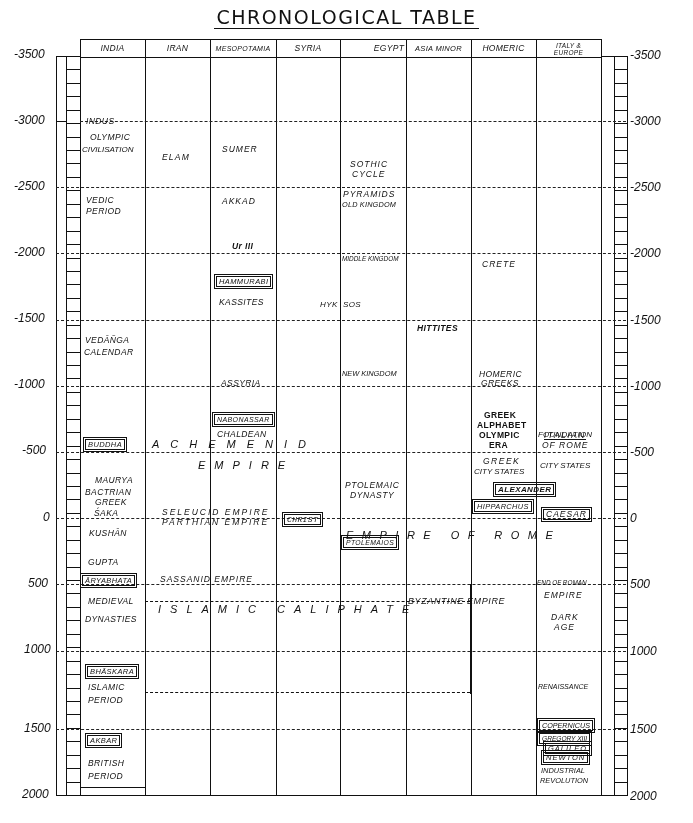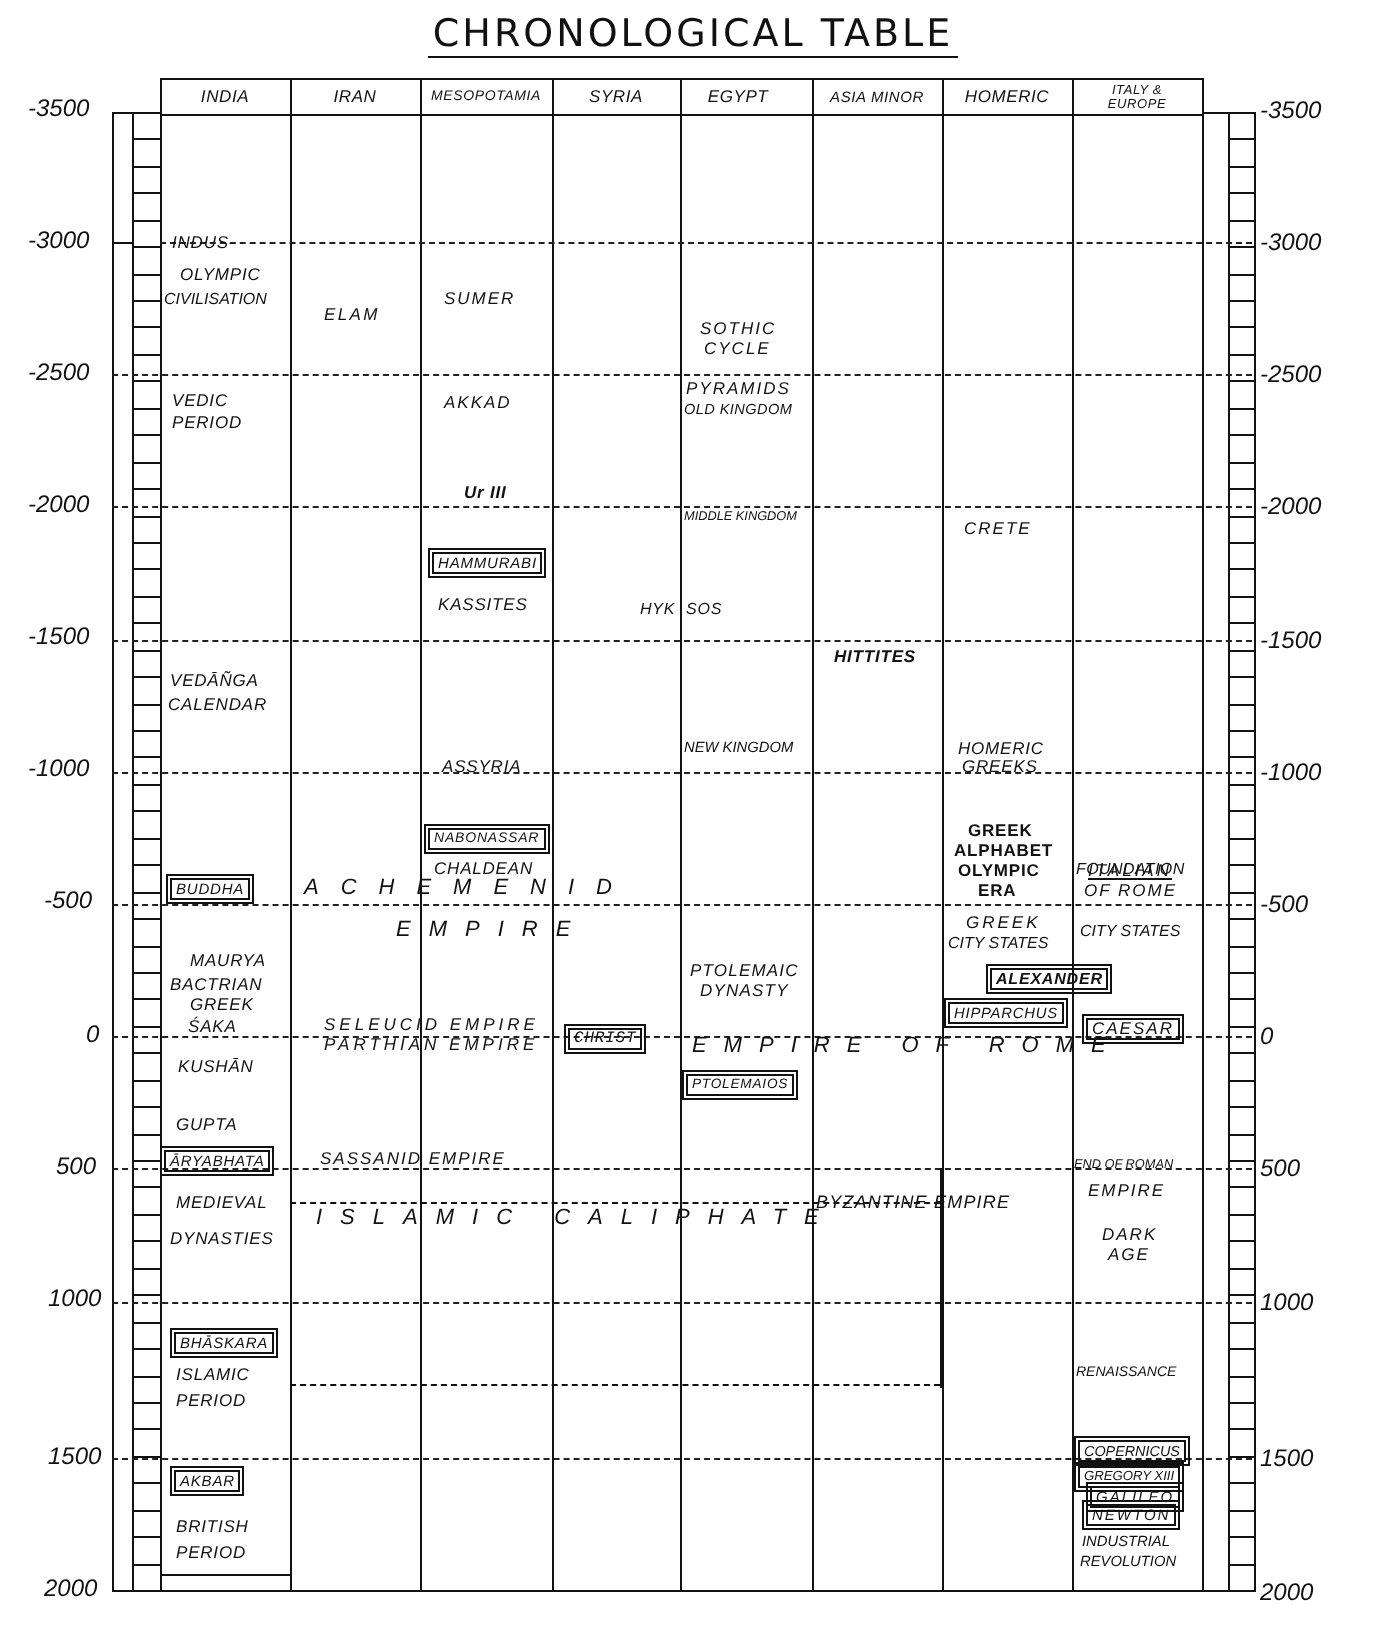--- a/index.html
+++ b/index.html
@@ -28,21 +28,21 @@
 </head>
 <body>
 
 <div class="abs title"><span>CHRONOLOGICAL TABLE</span></div>
 
 <div class="abs hdr-row" style="left:80px;width:521px;">
   <div class="hdr" style="left:0;width:65px;">INDIA</div>
   <div class="hdr" style="left:65px;width:65px;">IRAN</div>
   <div class="hdr" style="left:130px;width:66px;font-size:7px;">MESOPOTAMIA</div>
   <div class="hdr" style="left:196px;width:64px;">SYRIA</div>
-  <div class="hdr" style="left:256px;width:66px;">EGYPT</div>
+  <div class="hdr" style="left:276px;width:66px;">EGYPT</div>
   <div class="hdr" style="left:326px;width:65px;font-size:7.5px;">ASIA MINOR</div>
   <div class="hdr" style="left:391px;width:65px;">HOMERIC</div>
   <div class="hdr two" style="left:456px;width:65px;">
     <div>ITALY &amp;</div>
     <div>EUROPE</div>
   </div>
 </div>
 
 <div class="vline" style="left:80px;top:39px;height:756px;"></div>
 <div class="vline" style="left:145px;top:39px;height:756px;"></div>
@@ -297,14 +297,14 @@
 <div class="cell boxed" style="left:545px;top:743px;font-size:7.5px;letter-spacing:1px;">GALILEO</div>
 <div class="cell boxed" style="left:543px;top:752px;font-size:7.5px;letter-spacing:1px;">NEWTON</div>
 <div class="cell" style="left:541px;top:766px;font-size:7.4px;letter-spacing:0;">INDUSTRIAL</div>
 <div class="cell" style="left:540px;top:776px;font-size:7.4px;letter-spacing:0;">REVOLUTION</div>
 
 <div class="wide" style="left:152px;top:438px;letter-spacing:11px;">ACHEMENID</div>
 <div class="wide" style="left:198px;top:459px;letter-spacing:9px;">EMPIRE</div>
 <div class="mid" style="left:162px;top:487px;">SELEUCID EMPIRE</div>
 <div class="mid" style="left:162px;top:497px;">PARTHIAN EMPIRE</div>
 <div class="mid" style="left:160px;top:554px;letter-spacing:1px;">SASSANID EMPIRE</div>
-<div class="wide" style="left:346px;top:517px;letter-spacing:8.5px;">EMPIRE OF ROME</div>
+<div class="wide" style="left:346px;top:529px;letter-spacing:8.5px;">EMPIRE OF ROME</div>
 <div class="wide" style="left:158px;top:603px;letter-spacing:9px;">ISLAMIC CALIPHATE</div>
 
 </body></html>

